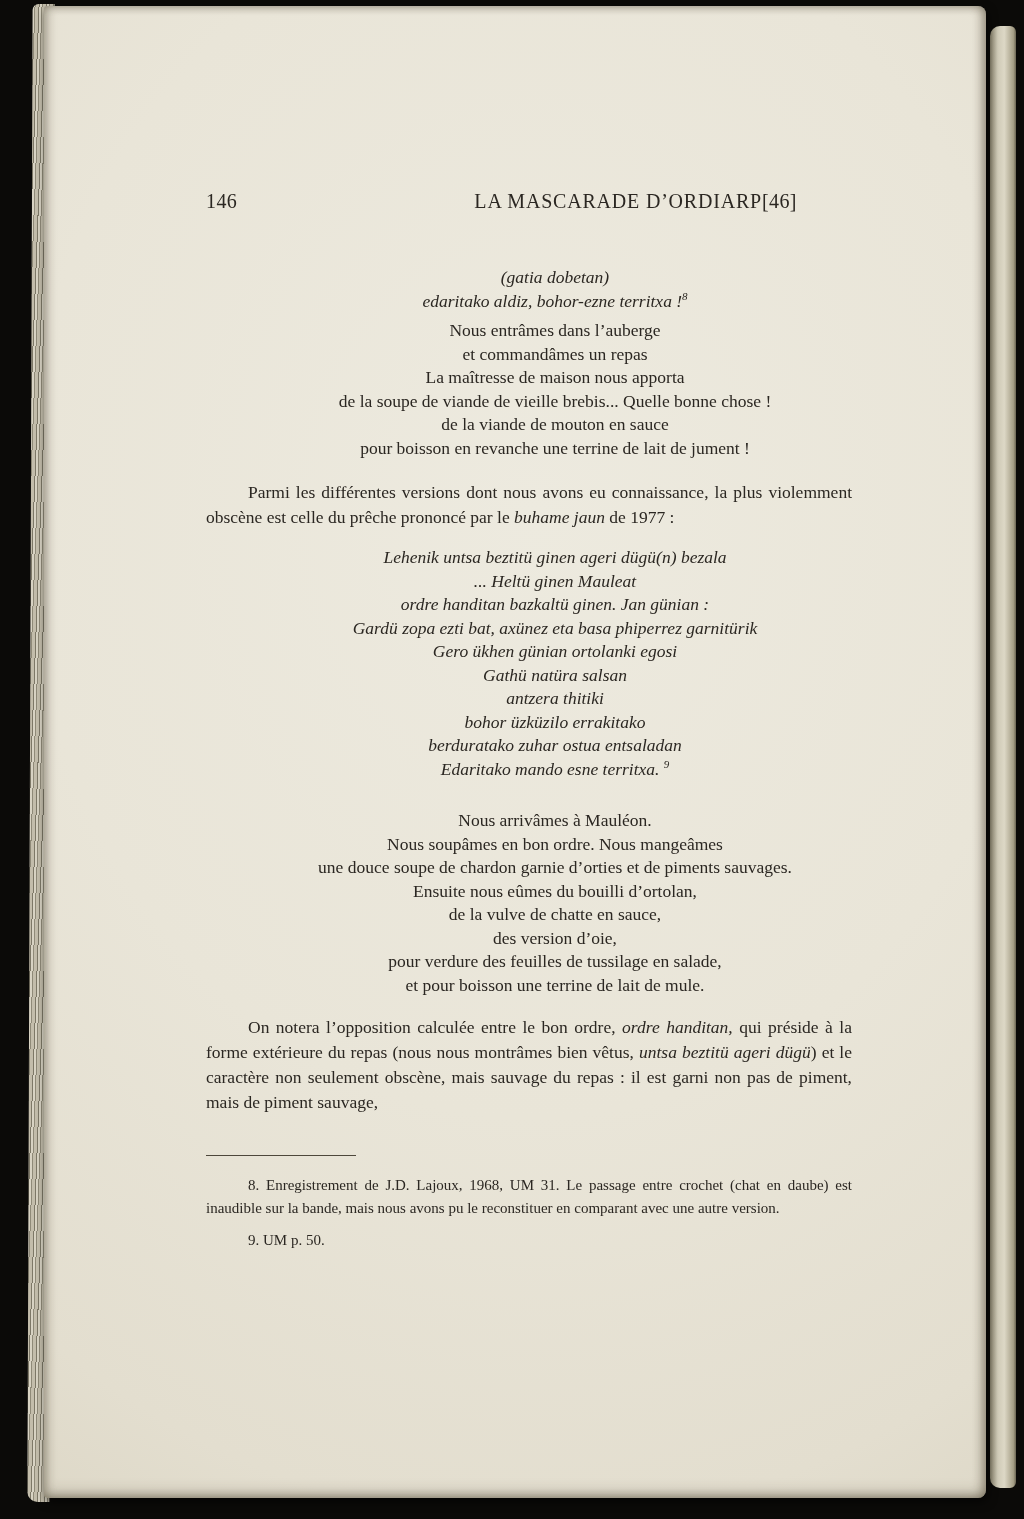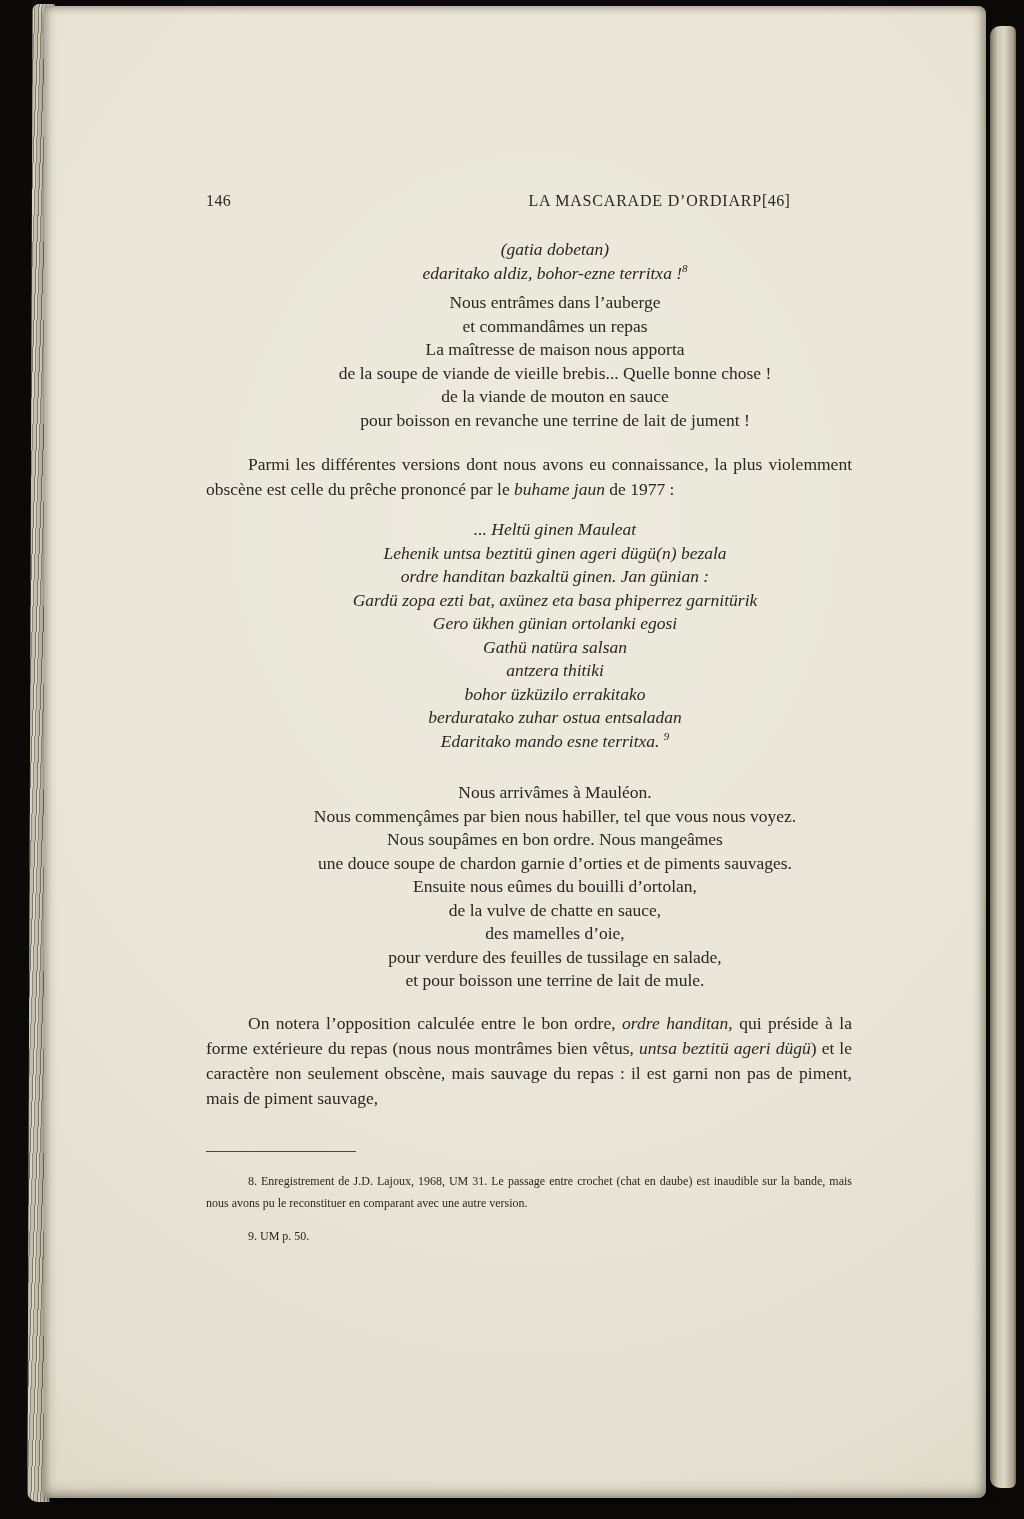--- a/index.html
+++ b/index.html
@@ -36,22 +36,22 @@
 
   .content{
     position:absolute;left:162px;top:186px;width:646px;
     color:#2b2722;
     font-size:17.5px;line-height:25px;
   }
 
   
   .running-header{
     display:flex;align-items:baseline;
-    font-size:16px;letter-spacing:.4px;line-height:18px;
-    margin-bottom:28px;
+    font-size:20px;letter-spacing:.4px;line-height:18px;
+    margin-bottom:56px;
   }
   .running-header .pn{width:90px;}
   .running-header .rt{flex:1;text-align:right;letter-spacing:.8px;}
   .running-header .fr{width:90px;text-align:left;}
 
   
   .block{margin:0 0 14px 0;}
   .block.verse{margin-left:52px;line-height:23.5px;}
   .block.verse.italic{font-style:italic;}
   .block.verse .line{white-space:nowrap;text-align:center;}
@@ -66,21 +66,21 @@
   .block:nth-child(4){margin-bottom:28px;}
   .block:nth-child(5){margin-bottom:18px;}
 
   
   .footnote-rule{
     width:150px;height:0;border:none;border-top:1.5px solid #4d473b;
     margin:40px 0 18px 0;
   }
   .footnotes p.footnote{
     margin:0 0 10px 0;
-    font-size:12px;line-height:22.5px;
+    font-size:15px;line-height:22.5px;
     text-align:justify;text-indent:42px;
   }
 </style>
 </head>
 <body>
 
 <div class="stage">
   <div class="page-stack"></div>
   <div class="next-page"></div>
 
@@ -101,39 +101,38 @@
           <div class="block verse roman">
             <div class="line"><span>Nous entrâmes dans l’auberge</span></div>
             <div class="line"><span>et commandâmes un repas</span></div>
             <div class="line"><span>La maîtresse de maison nous apporta</span></div>
             <div class="line"><span>de la soupe de viande de vieille brebis... Quelle bonne chose !</span></div>
             <div class="line"><span>de la viande de mouton en sauce</span></div>
             <div class="line"><span>pour boisson en revanche une terrine de lait de jument !</span></div>
           </div>
           <div class="block para"><span>Parmi les différentes versions dont nous avons eu connaissance, la plus violemment obscène est celle du prêche prononcé par le </span><span class="it">buhame jaun</span><span> de 1977 :</span></div>
           <div class="block verse italic">
+            <div class="line"><span>Lehenik untsa beztitü ginen ageri dügü(n) bezala</span></div>
             <div class="line"><span>... Heltü ginen Mauleat</span></div>
-            <div class="line"><span>Lehenik untsa beztitü ginen ageri dügü(n) bezala</span></div>
             <div class="line"><span>ordre handitan bazkaltü ginen. Jan günian :</span></div>
             <div class="line"><span>Gardü zopa ezti bat, axünez eta basa phiperrez garnitürik</span></div>
             <div class="line"><span>Gero ükhen günian ortolanki egosi</span></div>
             <div class="line"><span>Gathü natüra salsan</span></div>
             <div class="line"><span>antzera thitiki</span></div>
             <div class="line"><span>bohor üzküzilo errakitako</span></div>
             <div class="line"><span>berduratako zuhar ostua entsaladan</span></div>
             <div class="line"><span>Edaritako mando esne territxa. </span><sup>9</sup></div>
           </div>
           <div class="block verse roman">
             <div class="line"><span>Nous arrivâmes à Mauléon.</span></div>
-            <div class="line"><span>Nous commençâmes par bien nous habiller, tel que vous nous voyez.</span></div>
             <div class="line"><span>Nous soupâmes en bon ordre. Nous mangeâmes</span></div>
             <div class="line"><span>une douce soupe de chardon garnie d’orties et de piments sauvages.</span></div>
             <div class="line"><span>Ensuite nous eûmes du bouilli d’ortolan,</span></div>
             <div class="line"><span>de la vulve de chatte en sauce,</span></div>
-            <div class="line"><span>des mamelles d’oie,</span></div>
+            <div class="line"><span>des version d’oie,</span></div>
             <div class="line"><span>pour verdure des feuilles de tussilage en salade,</span></div>
             <div class="line"><span>et pour boisson une terrine de lait de mule.</span></div>
           </div>
           <div class="block para"><span>On notera l’opposition calculée entre le bon ordre, </span><span class="it">ordre handitan,</span><span> qui préside à la forme extérieure du repas (nous nous montrâmes bien vêtus, </span><span class="it">untsa beztitü ageri dügü</span><span>) et le caractère non seulement obscène, mais sauvage du repas : il est garni non pas de piment, mais de piment sauvage,</span></div>
         </div>
 
       <hr class="footnote-rule">
       <div class="footnotes">
           <p class="footnote"><span>8. Enregistrement de J.D. Lajoux, 1968, UM 31. Le passage entre crochet (chat en daube) est inaudible sur la bande, mais nous avons pu le reconstituer en comparant avec une autre version.</span></p>
           <p class="footnote"><span>9. UM p. 50.</span></p>

